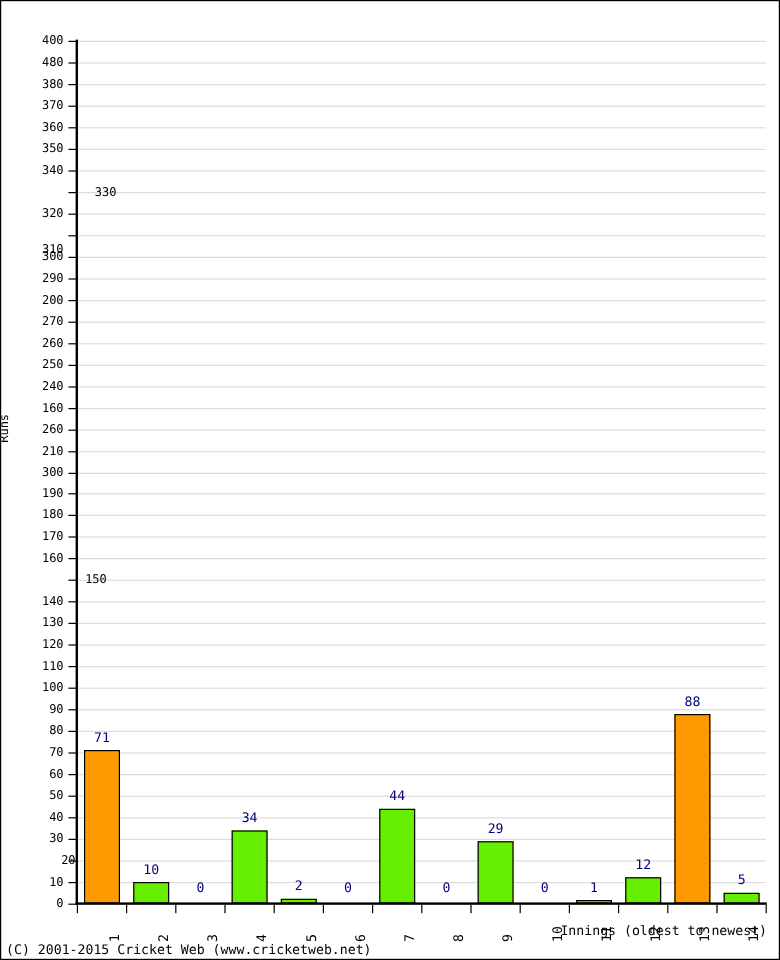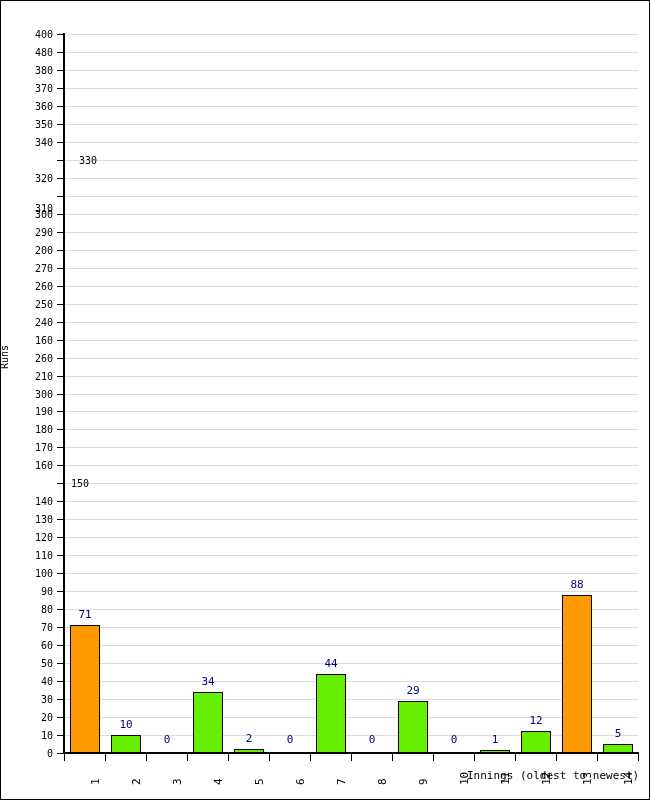--- a/index.html
+++ b/index.html
@@ -189,27 +189,28 @@
       <div class="bar" style="left: 498px; width: 30px; height: 158px; background: rgb(255, 153, 0); border-color: rgb(0, 0, 0);"></div>
       <div class="bar" style="left: 539px; width: 30px; height: 9px; background: rgb(102, 238, 0); border-color: rgb(0, 0, 0);"></div>
     </div>
 
   <div id="y-axis-line"></div>
   <div id="x-axis-line"></div>
 
   <div id="y-axis-title">Runs</div>
   <div id="x-axis-title">Innings (oldest to newest)</div>
 
+  <div id="footer-credit">(C) 2001-2015 Cricket Web (www.cricketweb.net)</div>
 
 <div class="y-tick" style="top: 752px;"></div>
     <div class="y-tick-label" style="top: 747px; left: 0px; width: 52px;">0</div>
     <div class="y-tick" style="top: 734.025px;"></div>
     <div class="y-tick-label" style="top: 729.025px; left: 0px; width: 52px;">10</div>
     <div class="y-tick" style="top: 716.05px;"></div>
-    <div class="y-tick-label" style="top: 711.05px; left: 0px; width: 52px;">20</div>
+    <div class="y-tick-label" style="top: 711.05px; left: 10px; width: 52px;">20</div>
     <div class="y-tick" style="top: 698.075px;"></div>
     <div class="y-tick-label" style="top: 693.075px; left: 0px; width: 52px;">30</div>
     <div class="y-tick" style="top: 680.1px;"></div>
     <div class="y-tick-label" style="top: 675.1px; left: 0px; width: 52px;">40</div>
     <div class="y-tick" style="top: 662.125px;"></div>
     <div class="y-tick-label" style="top: 657.125px; left: 0px; width: 52px;">50</div>
     <div class="y-tick" style="top: 644.15px;"></div>
     <div class="y-tick-label" style="top: 639.15px; left: 0px; width: 52px;">60</div>
     <div class="y-tick" style="top: 626.175px;"></div>
     <div class="y-tick-label" style="top: 621.175px; left: 0px; width: 52px;">70</div>

